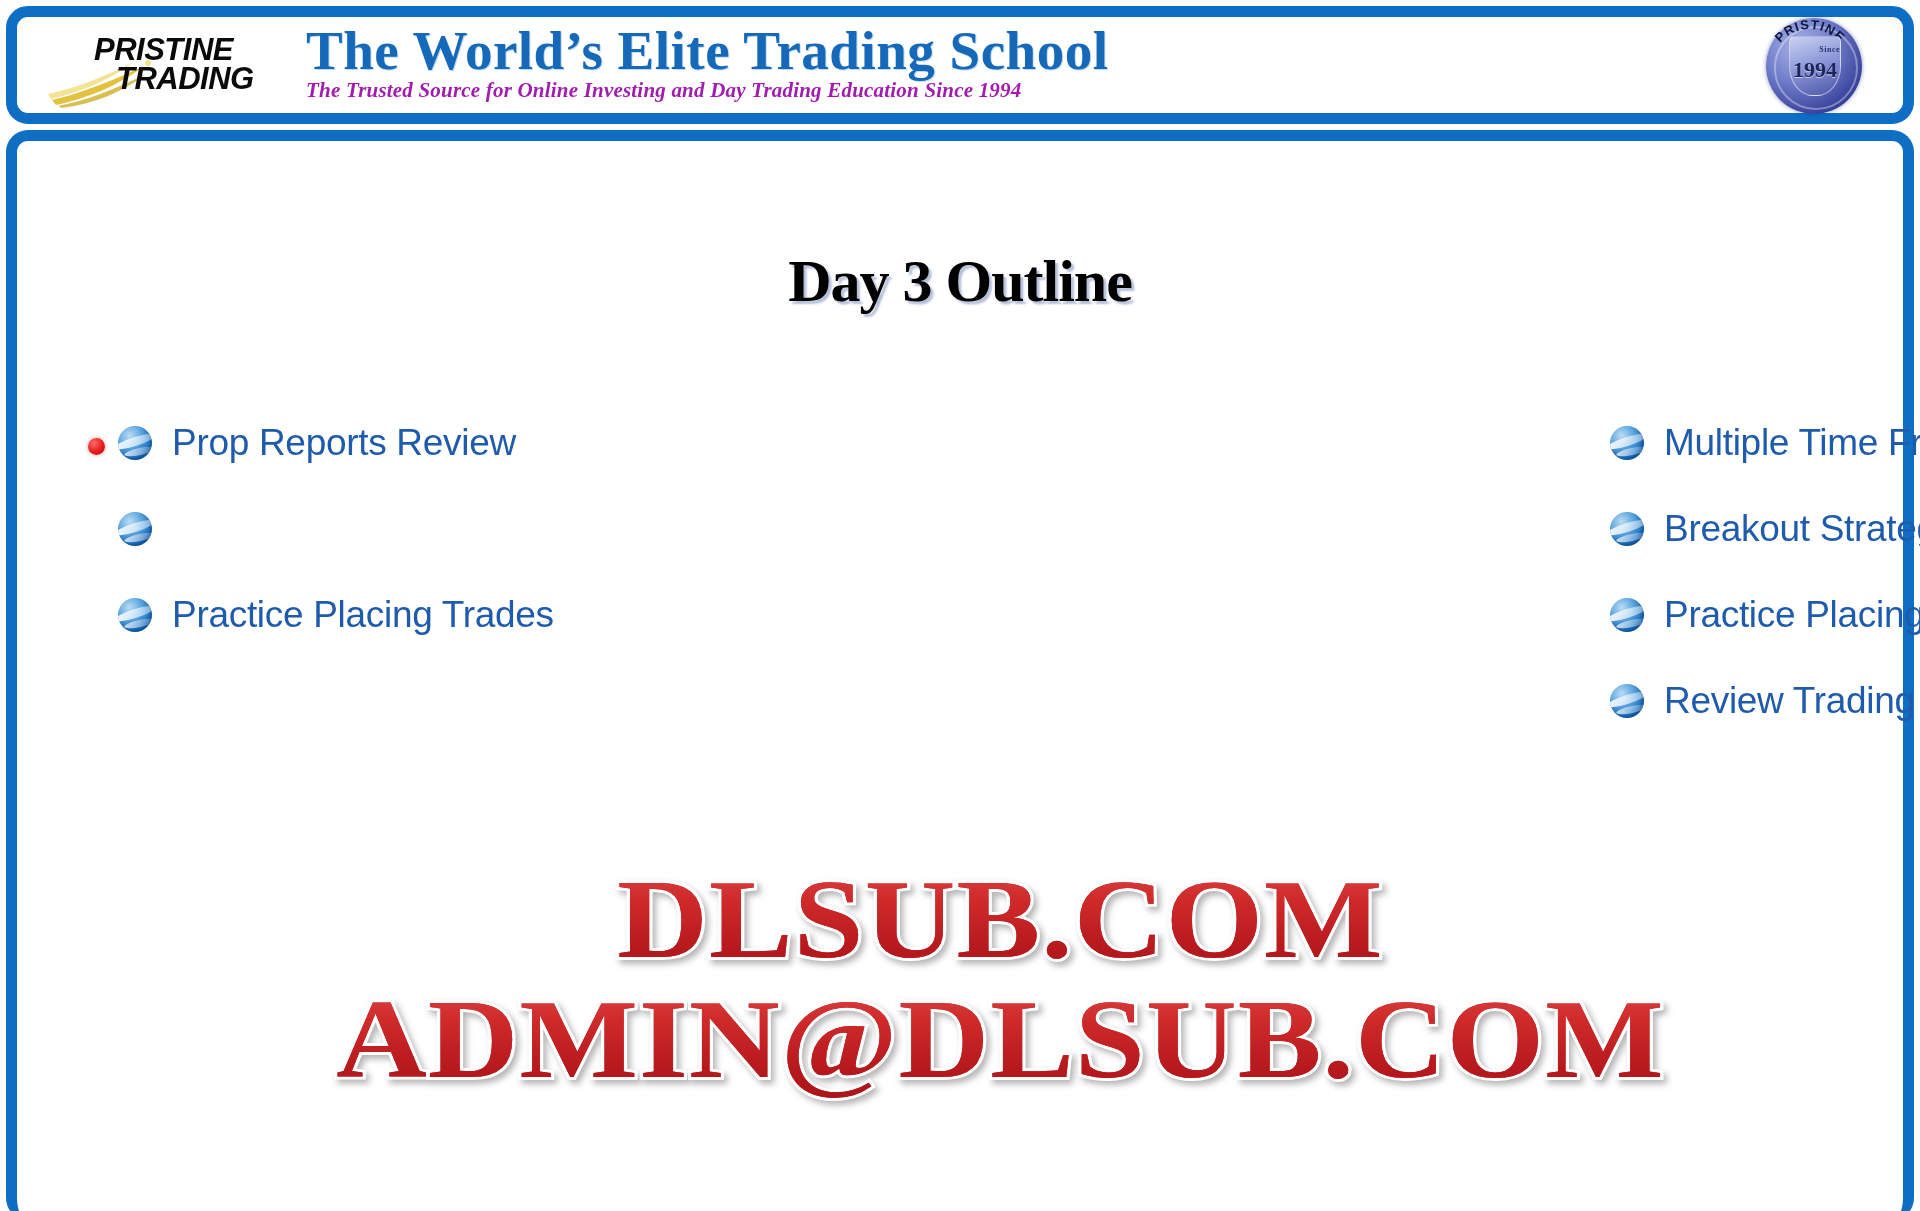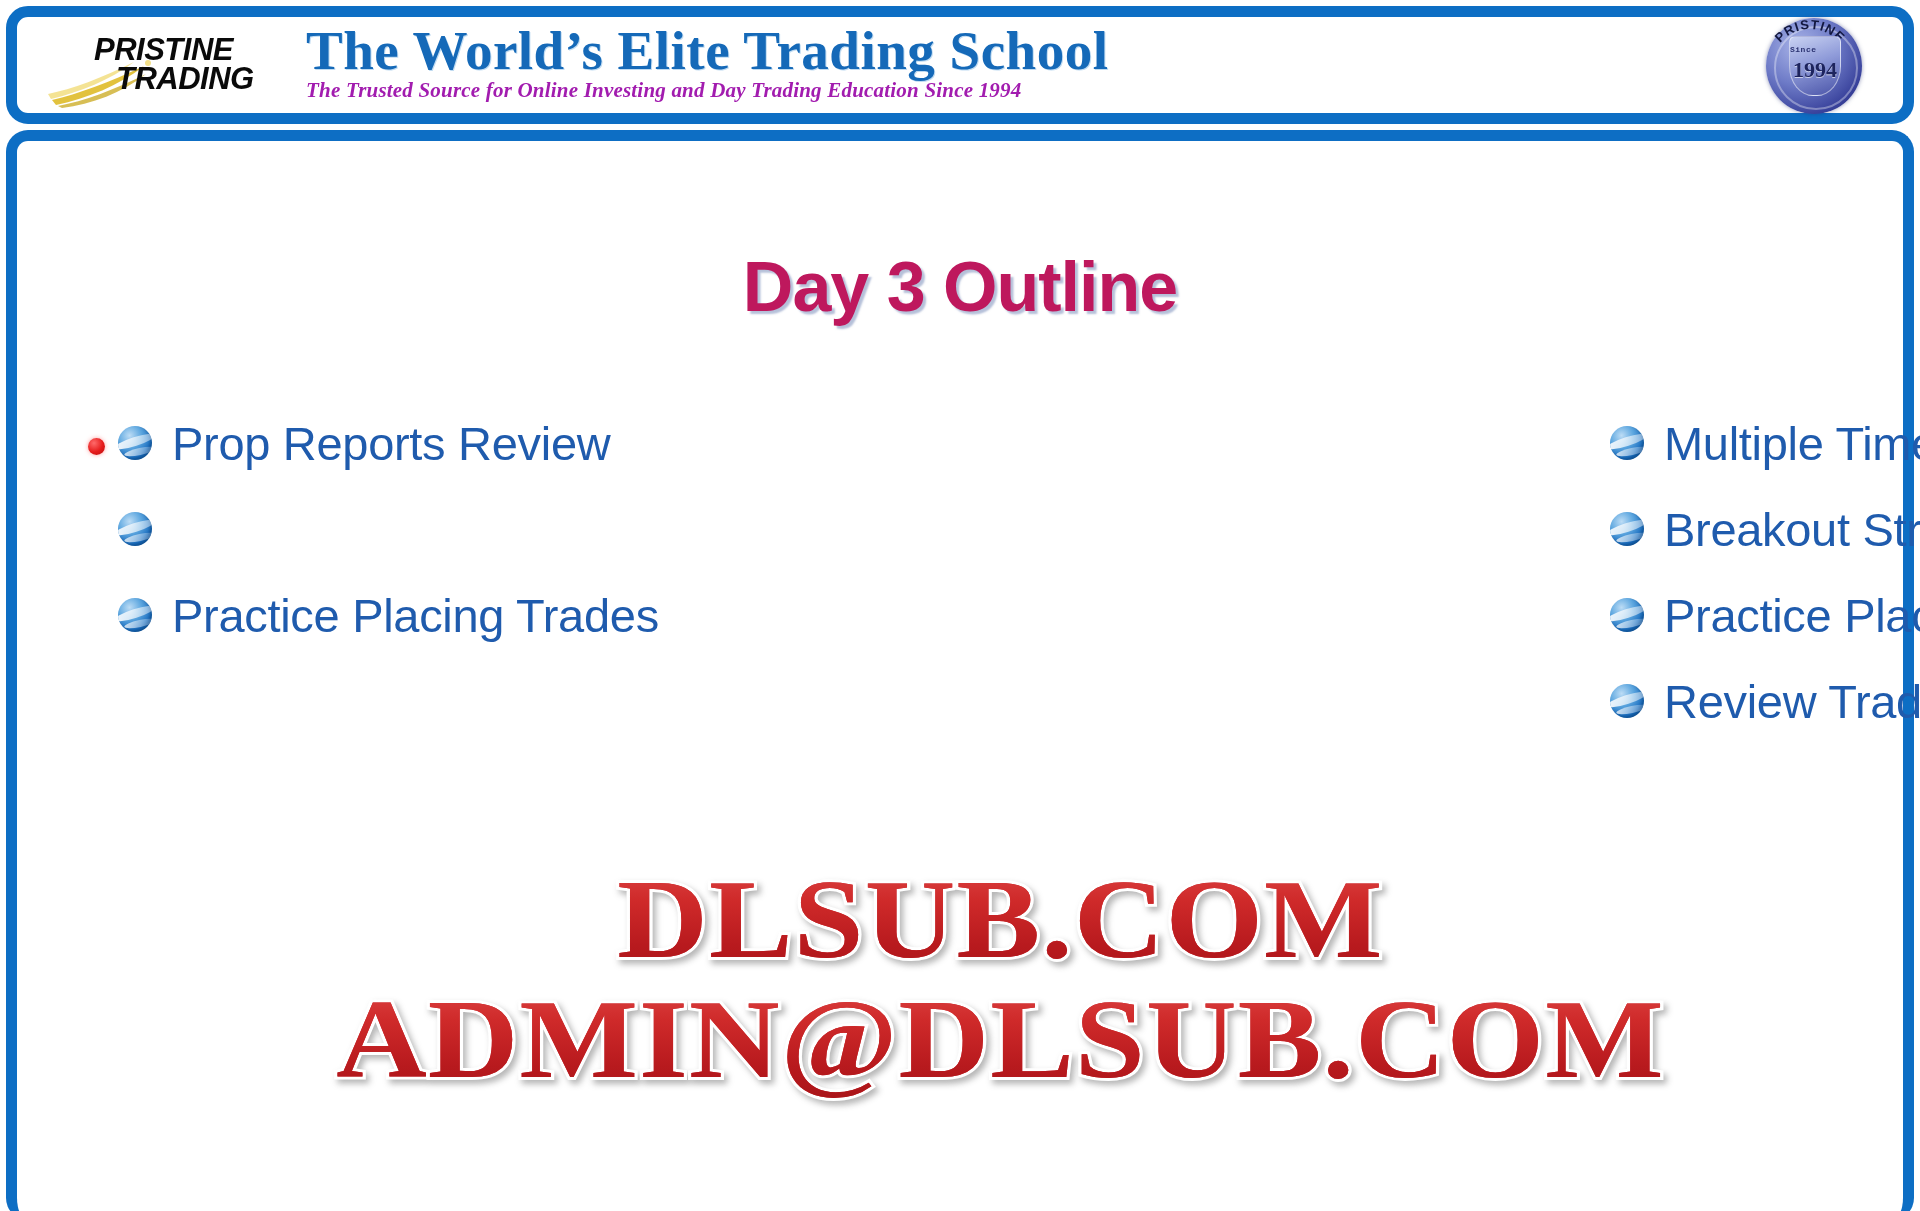--- a/index.html
+++ b/index.html
@@ -118,22 +118,22 @@
   .seal-year{
     position:absolute;left:0;top:20px;width:100%;
     text-align:center;
     font-family:"Liberation Serif", serif;
     font-weight:bold;font-size:22px;
     color:#1d245e;
     text-shadow:0 1px 0 rgba(255,255,255,.6);
   }
   .seal-since{
     position:absolute;left:0;top:8px;width:100%;
-    text-align:left;
-    font-family:Liberation Mono, monospace;
+    text-align:right;
+    font-family:Liberation Serif, serif;
     font-weight:bold;font-size:8px;
     color:#2a3170;
     letter-spacing:.5px;
   }
   .seal-arc-text{
     position:absolute;left:0;top:1px;width:96px;height:96px;
   }
   .seal-arc-text text{
     font-family:"Liberation Sans", sans-serif;
     font-weight:bold;
@@ -146,24 +146,24 @@
   #slide-body{
     position:absolute;
     left:18px;top:142px;width:1884px;height:1060px;
     z-index:3;
   }
 
   #page-title{
     position:absolute;
     left:0;top:105px;width:100%;
     text-align:center;
-    font-family:Liberation Sans, sans-serif;
-    font-weight:bold;
-    font-size:70px;
-    color:#be185d;
+    font-family:Liberation Serif, serif;
+    font-weight:bold;
+    font-size:60px;
+    color:#000000;
     letter-spacing:-1px;
     text-shadow:3px 3px 2px rgba(120,140,185,.55);
   }
 
   #columns{
     position:absolute;
     left:0;top:270px;width:100%;
     display:flex;
   }
   .column{
@@ -201,21 +201,21 @@
   .bullet-icon::after{
     content:"";
     position:absolute;
     left:6px;top:22px;width:32px;height:7px;
     background:linear-gradient(90deg, rgba(255,255,255,.75), rgba(255,255,255,.1));
     transform:rotate(-12deg);
     border-radius:50%;
   }
   .bullet-label{
     font-family:"Liberation Sans", sans-serif;
-    font-size:47px;
+    font-size:37px;
     color:#1f5bad;
     white-space:nowrap;
     letter-spacing:-0.3px;
   }
 
   
   #pointer-dot{
     position:absolute;
     left:-30px;top:26px;
     width:17px;height:17px;

